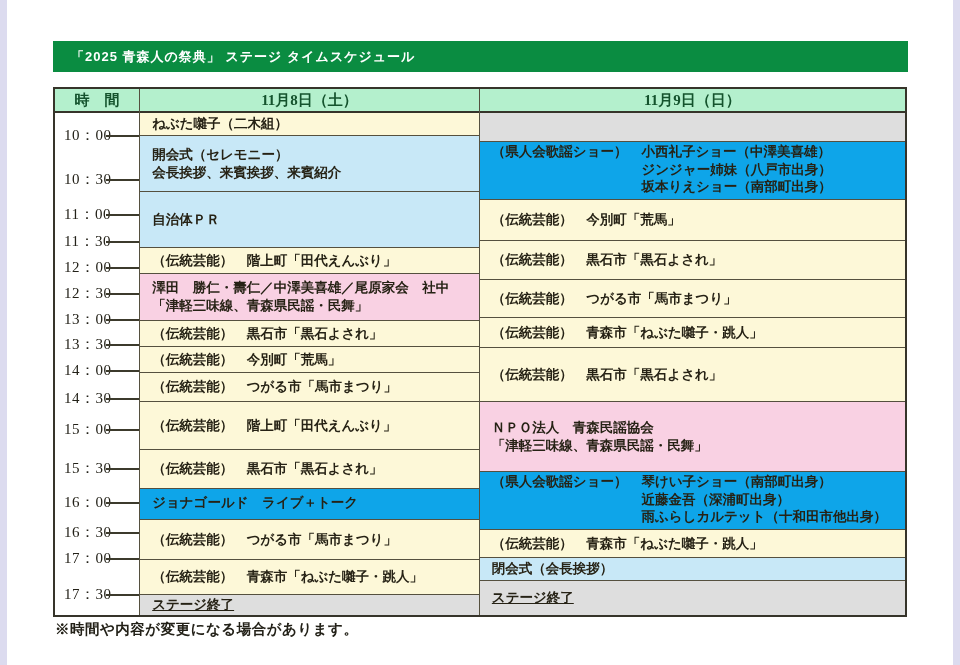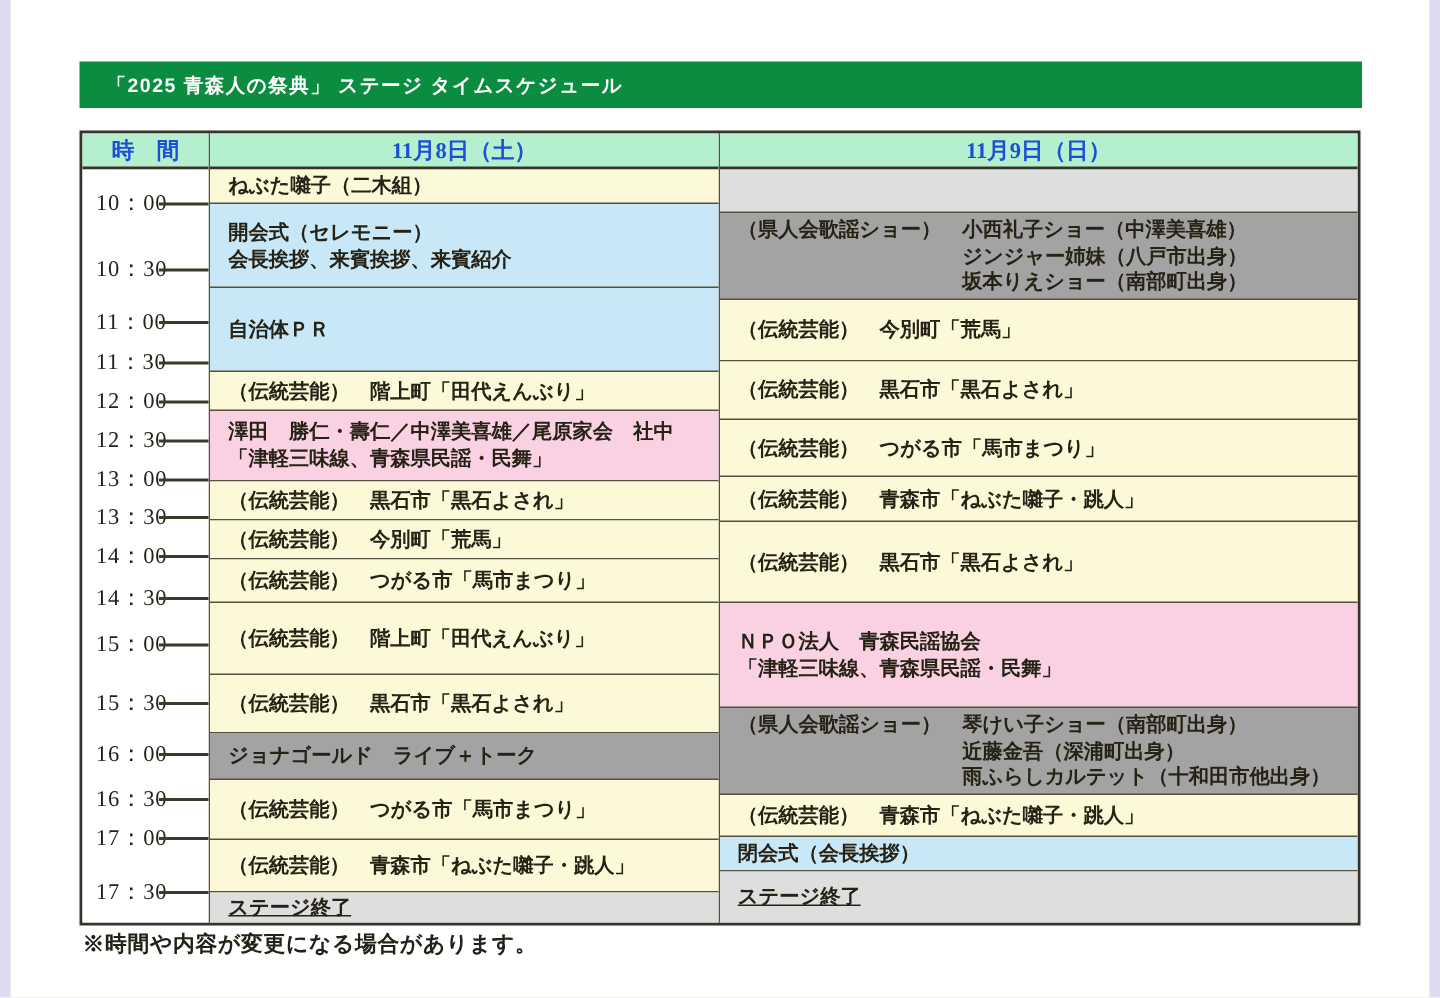--- a/index.html
+++ b/index.html
@@ -33,21 +33,21 @@
     display:flex;flex-direction:row;
   }
   .col{box-sizing:border-box;display:flex;flex-direction:column;}
   .time-col{width:86px;border-right:1px solid #55503f;}
   .sat-col{width:343px;border-right:1px solid #55503f;}
   .sun-col{flex:1;}
   .th{
     box-sizing:border-box;height:24px;flex:0 0 24px;
     background:#b4f0cd;border-bottom:2px solid #36342a;
     display:flex;align-items:center;justify-content:center;
-    font-weight:bold;font-size:15px;color:#1d4ed8;
+    font-weight:bold;font-size:15px;color:#14532d;
   }
   .col-body{position:relative;flex:1;background:#ffffff;}
   .tick{position:absolute;left:0;width:100%;height:0;}
   .tick .tlabel{
     position:absolute;left:9px;top:-10px;
     font-size:15px;color:#232118;letter-spacing:0.5px;white-space:nowrap;
   }
   .tick .tline{
     position:absolute;right:0;top:-1px;width:33px;height:2px;background:#3c3a2c;
   }
@@ -57,21 +57,21 @@
     display:flex;align-items:center;
     padding-left:12px;padding-right:18px;
     font-size:13.5px;font-weight:600;color:#262215;
     line-height:1.32;overflow:hidden;
   }
   .cell:last-child{border-bottom:none;}
   .cell div{white-space:nowrap;}
   .c-yellow{background:#fdf8d8;}
   .c-blue{background:#c8e8f7;}
   .c-pink{background:#f9d1e3;}
-  .c-peach{background:#a3a3a3;}
+  .c-peach{background:#0ea5e9;font-family:Liberation Mono, monospace;}
   .c-gray{background:#dedede;text-decoration:underline;}
   .show-row{display:flex;flex-direction:row;align-items:flex-start;}
   .show-prefix{white-space:nowrap;margin-right:14px;font-weight:600;}
   .show-lines div{white-space:nowrap;}
   .footnote{
     position:absolute;left:55px;top:620px;
     font-size:14.5px;font-weight:bold;color:#232118;letter-spacing:0.5px;
   }
 </style>
 </head>

